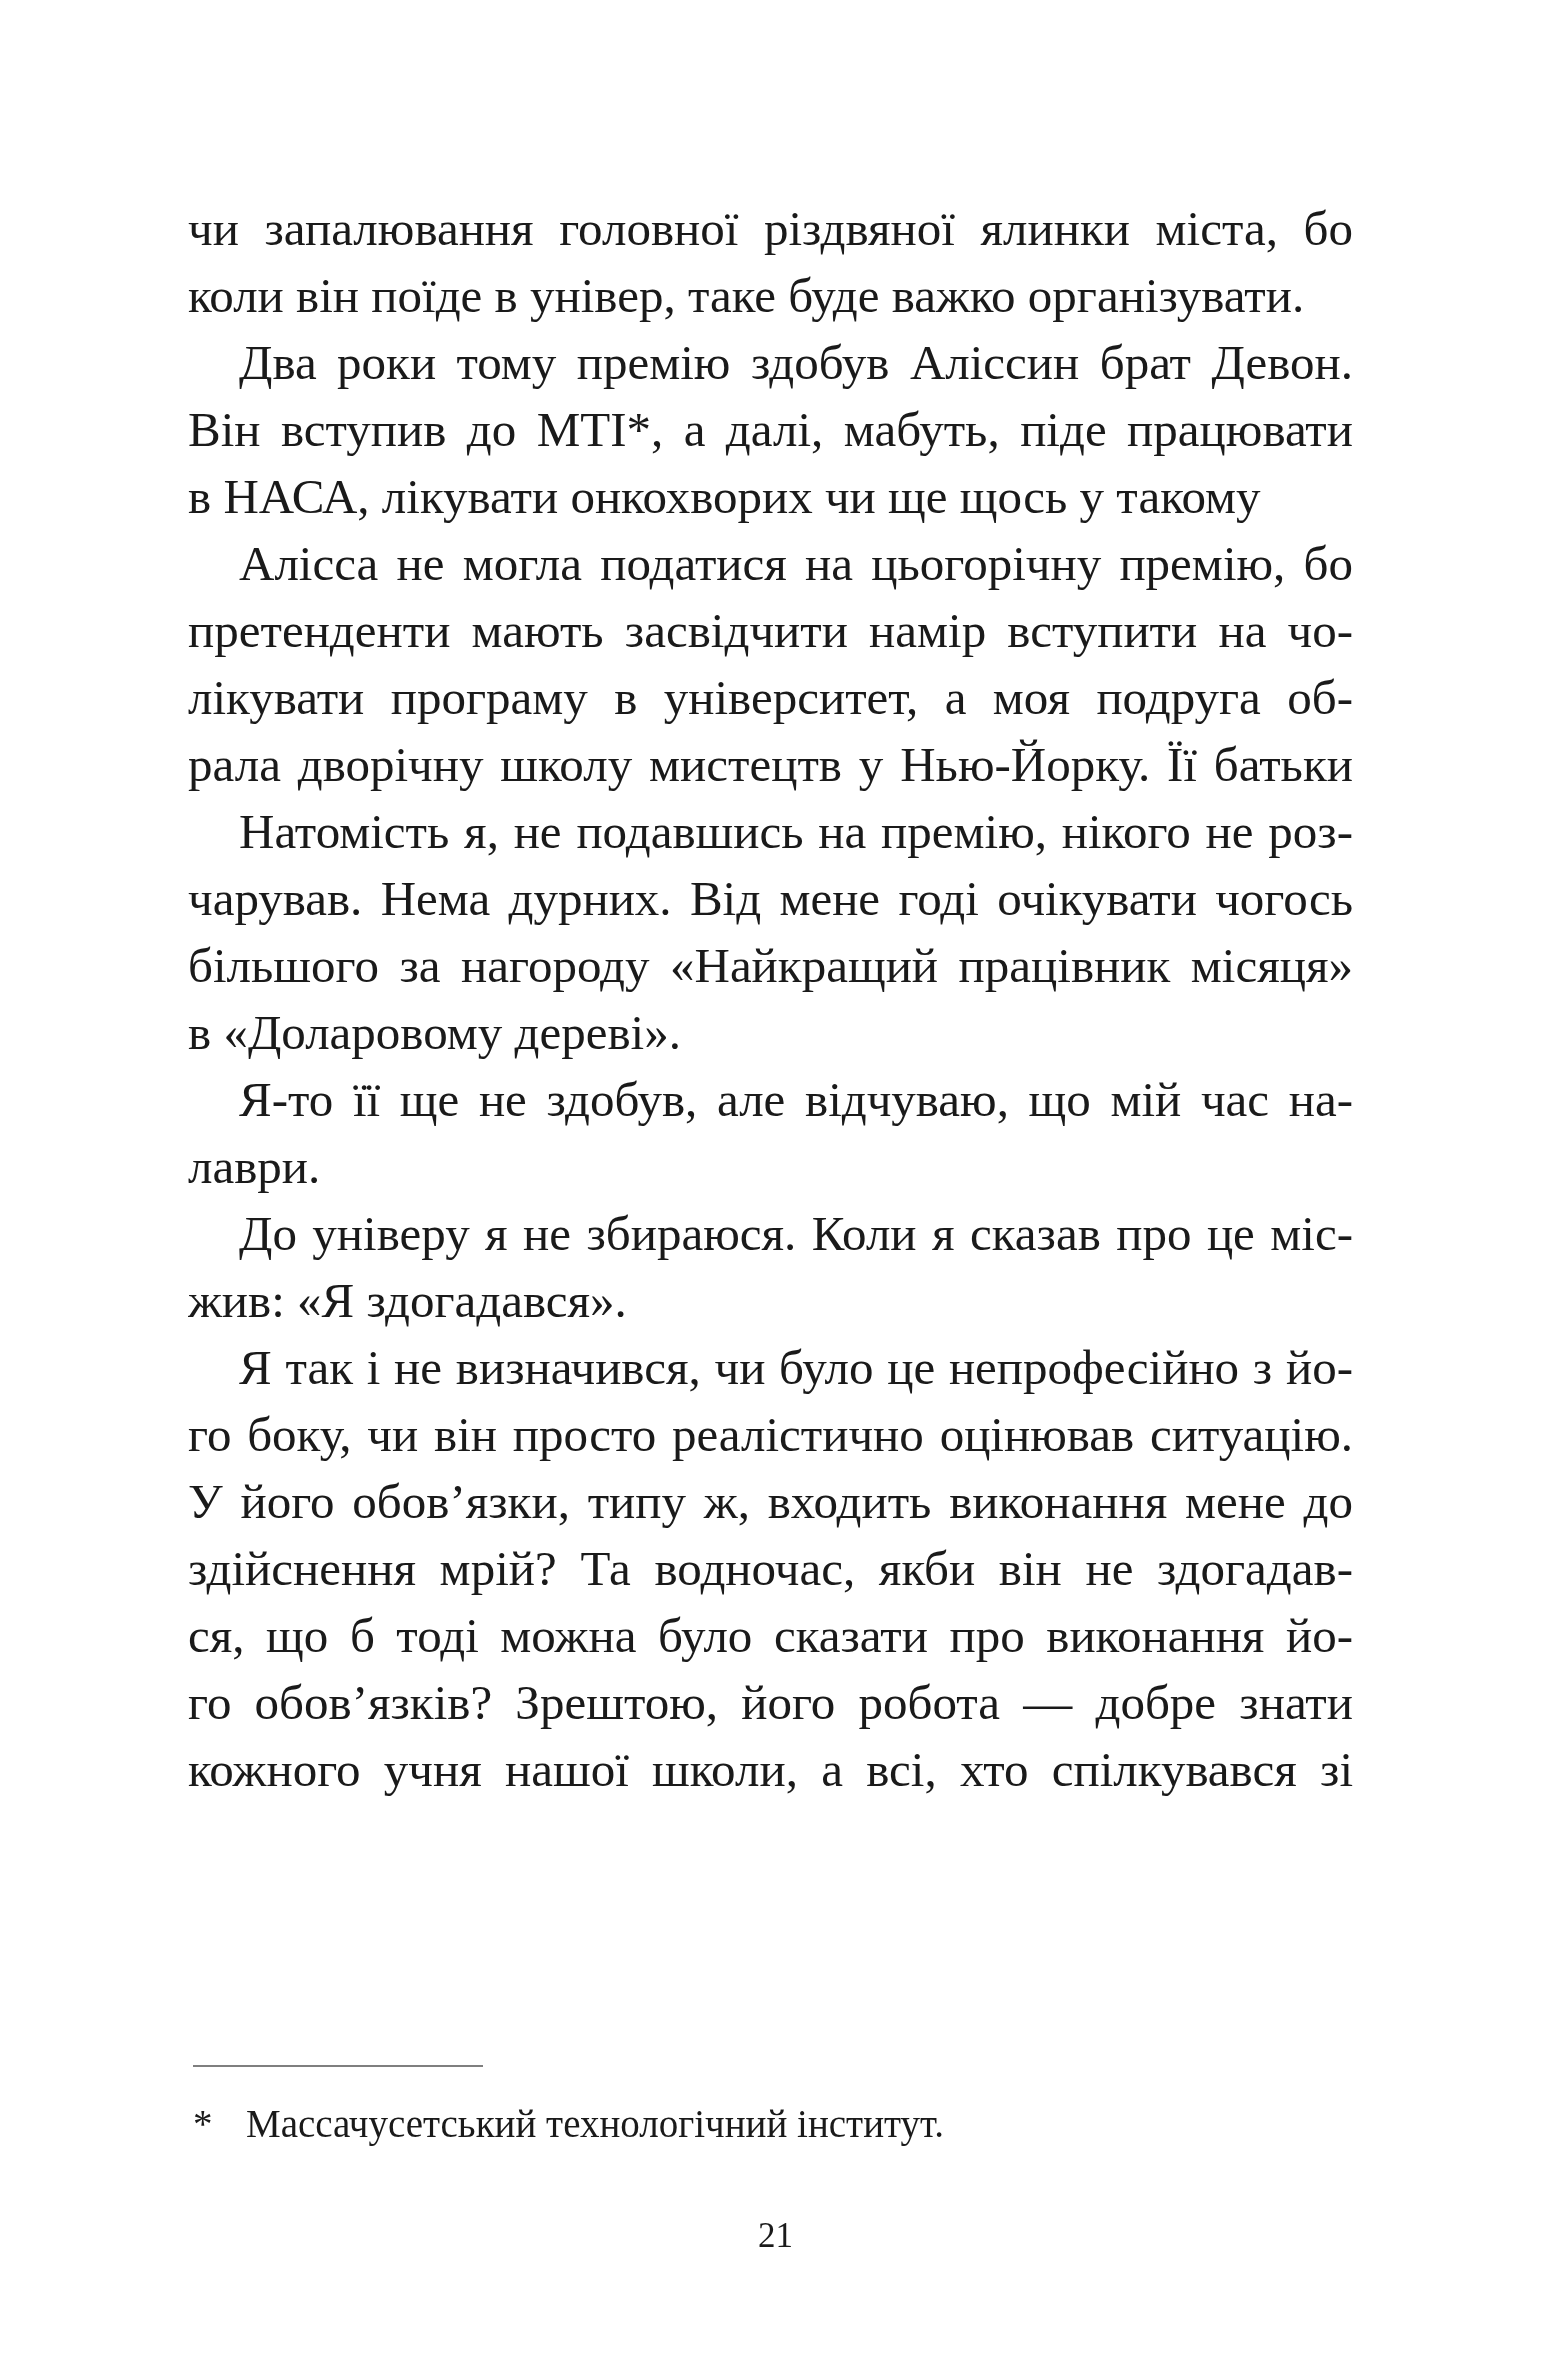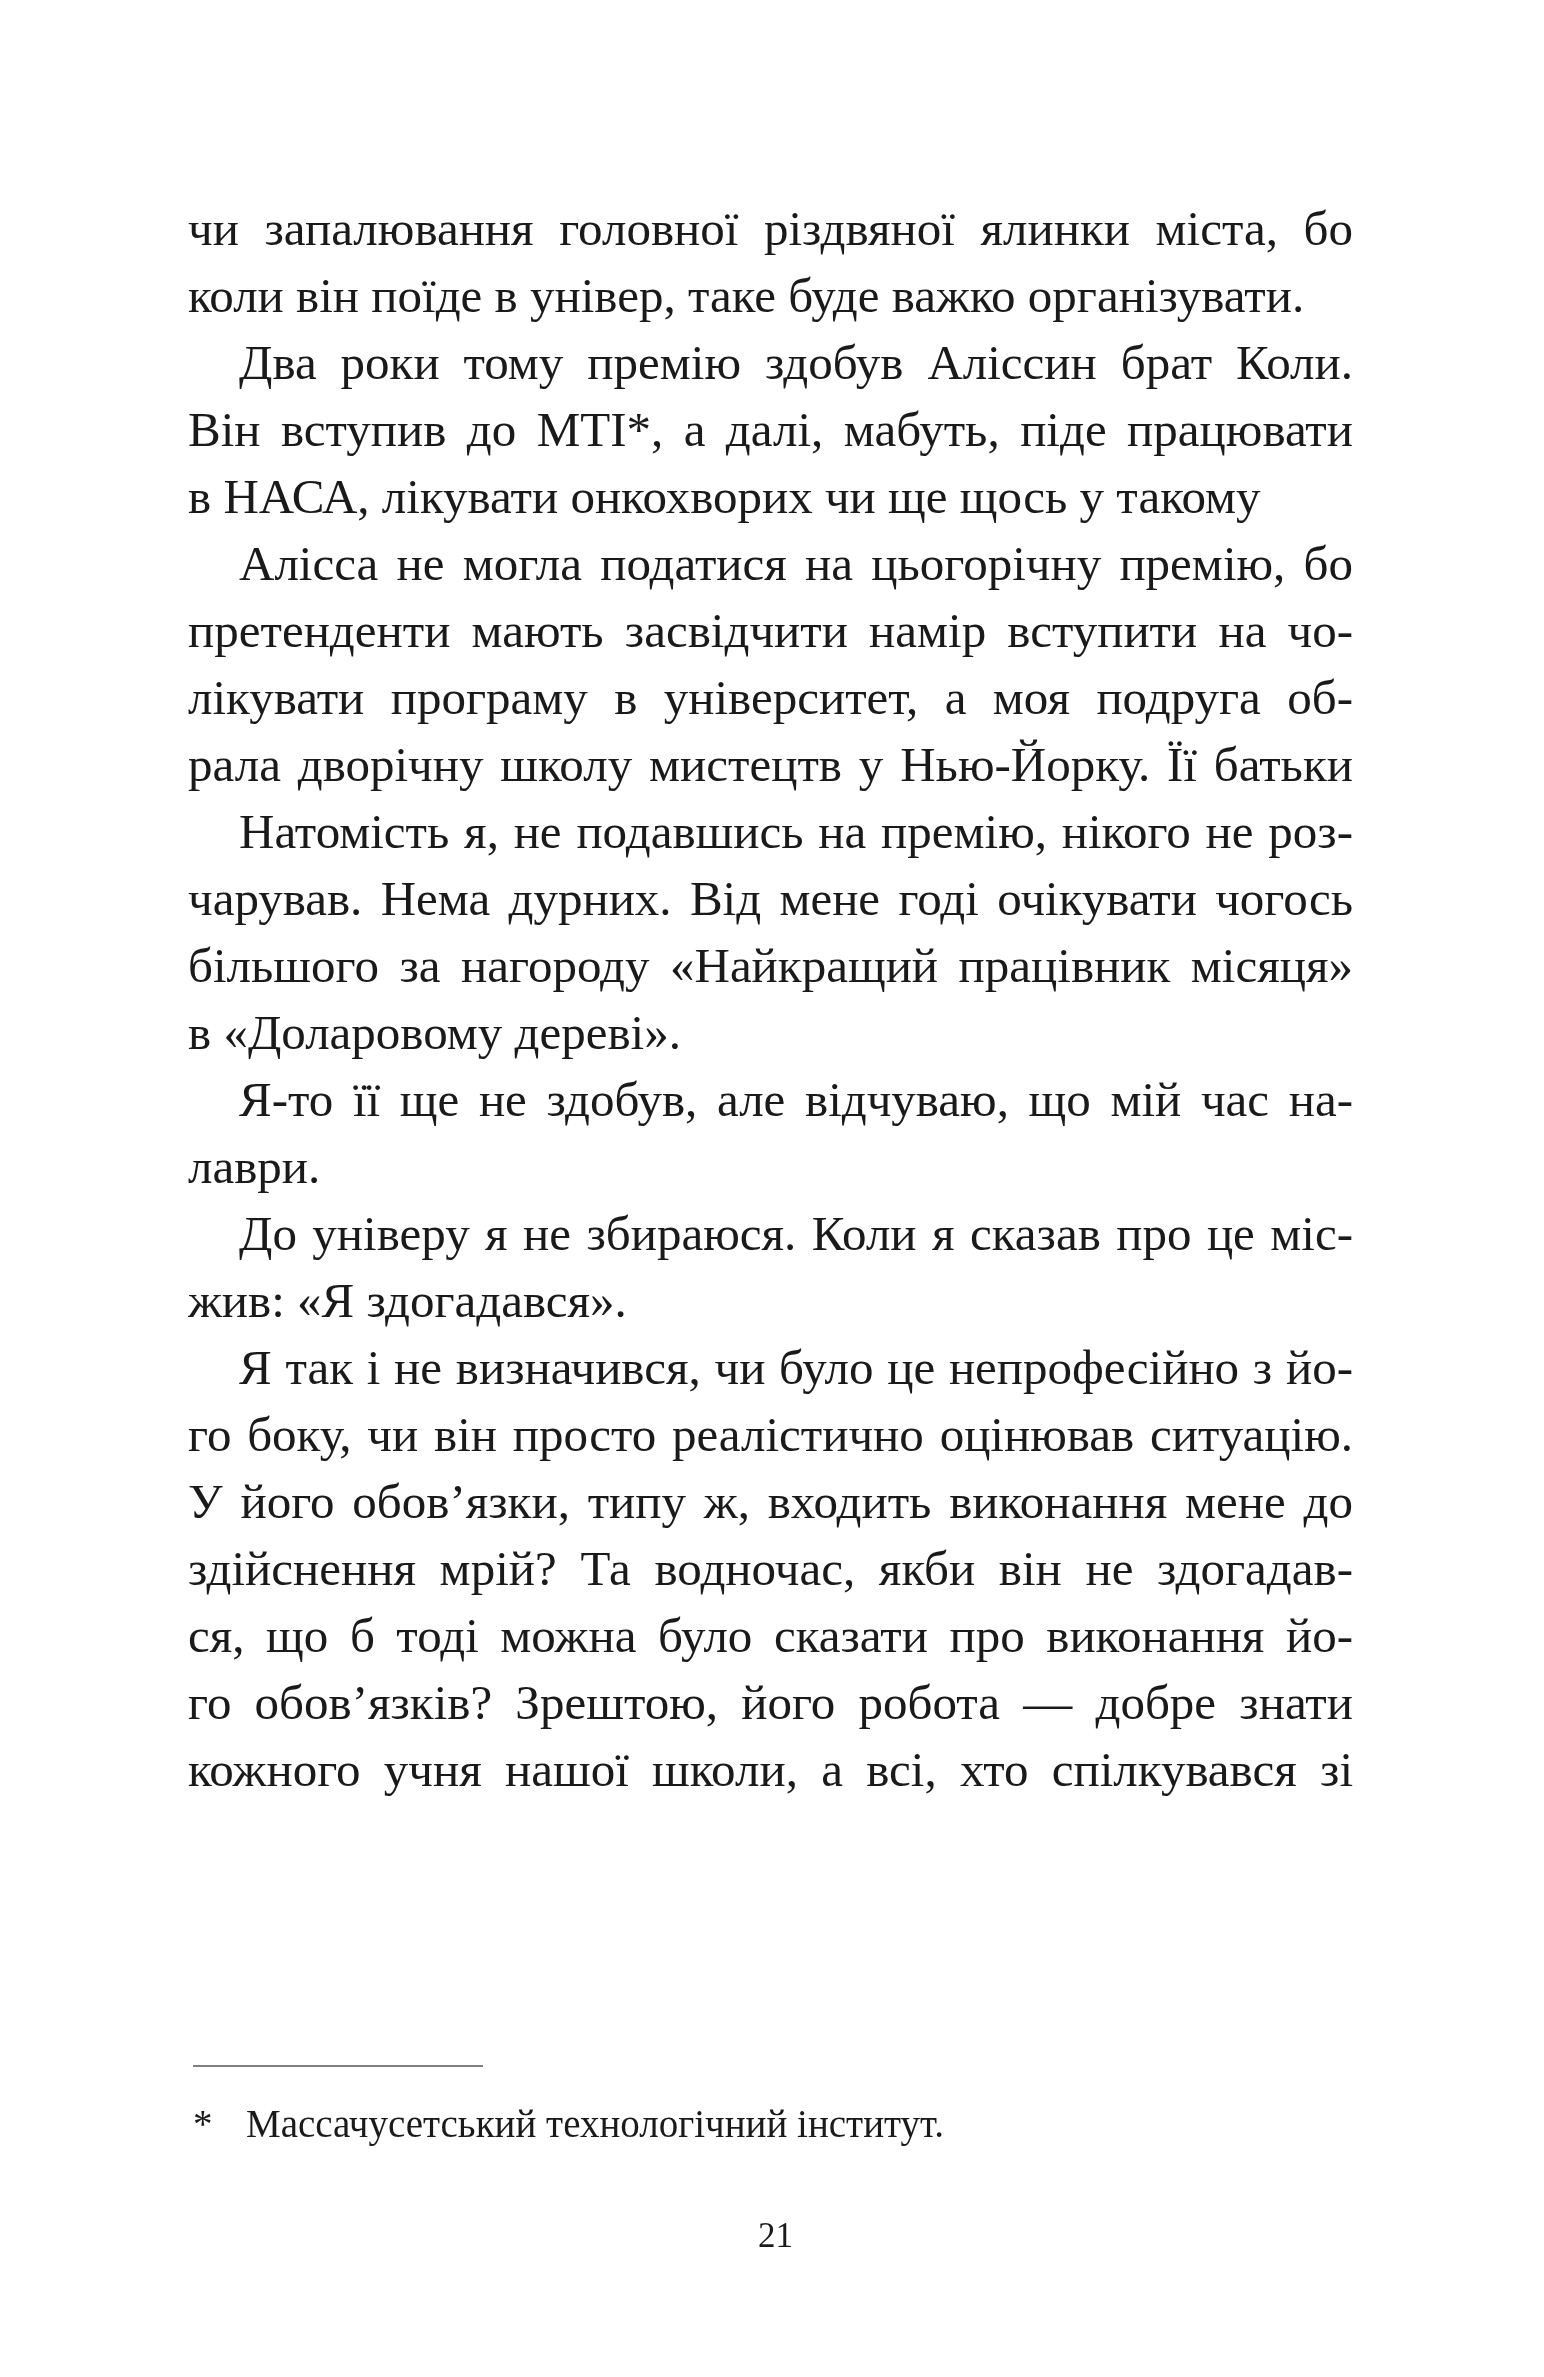--- a/index.html
+++ b/index.html
@@ -75,21 +75,21 @@
   }
 </style>
 </head>
 <body>
 
 <div class="page" style="--page-bg: #ffffff; --text-color: #1a1a1a; --divider-color: #7f7f7f;">
 
   <main class="body-text" id="body-text">
       <div class="line just">чи запалювання головної різдвяної ялинки міста, бо</div>
       <div class="line">коли він поїде в універ, таке буде важко організувати.</div>
-      <div class="line indent just">Два роки тому премію здобув Аліссин брат Коли.</div>
+      <div class="line indent just">Два роки тому премію здобув Аліссин брат Девон.</div>
       <div class="line just">Він вступив до МТІ*, а далі, мабуть, піде працювати</div>
       <div class="line">в НАСА, лікувати онкохворих чи ще щось у такому дусі.</div>
       <div class="line indent just">Алісса не могла податися на цьогорічну премію, бо</div>
       <div class="line just">претенденти мають засвідчити намір вступити на чо-</div>
       <div class="line just">лікувати програму в університет, а моя подруга об-</div>
       <div class="line just">рала дворічну школу мистецтв у Нью-Йорку. Її батьки</div>
       <div class="line indent just">Натомість я, не подавшись на премію, нікого не роз-</div>
       <div class="line just">чарував. Нема дурних. Від мене годі очікувати чогось</div>
       <div class="line just">більшого за нагороду «Найкращий працівник місяця»</div>
       <div class="line">в «Доларовому дереві».</div>

